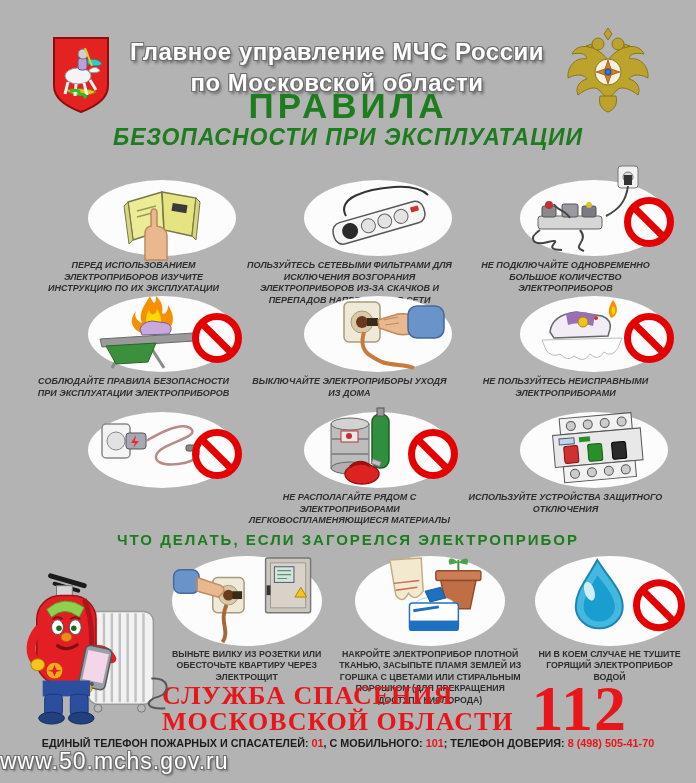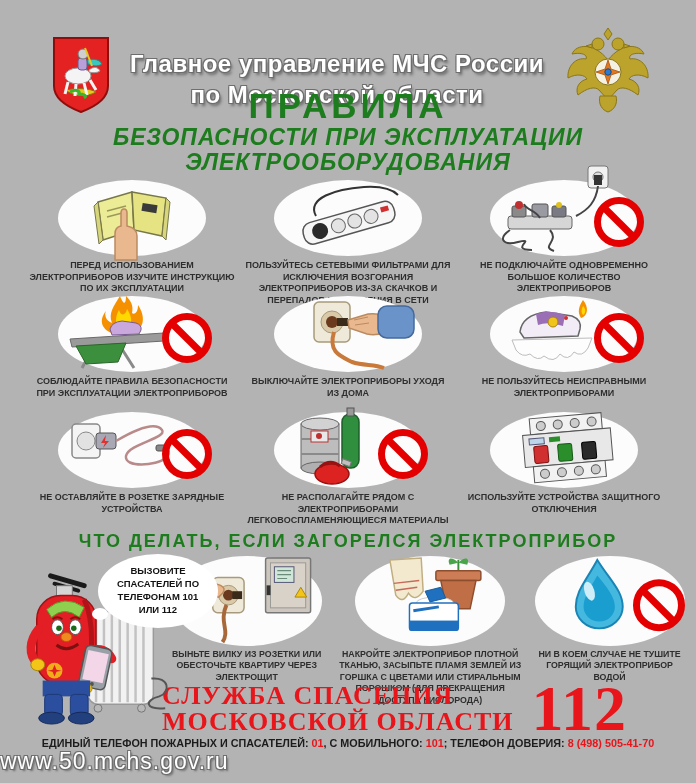--- a/index.html
+++ b/index.html
@@ -4,46 +4,46 @@
 <style>
   html,body{margin:0;padding:0;background:#888;}
   .poster{
     position:relative;width:696px;height:783px;margin:0 auto;
     background:#b3b3b3;overflow:hidden;
     font-family:"Liberation Sans","DejaVu Sans",sans-serif;
     -webkit-font-smoothing:antialiased;
   }
   
   .hdr-title{
-    position:absolute;left:128px;right:150px;top:48px;text-align:center;
+    position:absolute;left:128px;right:150px;top:36px;text-align:center;
     color:#fff;font-weight:bold;font-size:24px;line-height:1.3;
     text-shadow:-1px -1px 0 #6e6e6e,1px -1px 0 #6e6e6e,-1px 1px 0 #6e6e6e,1px 1px 0 #6e6e6e,2px 3px 3px rgba(40,40,40,.55);
     letter-spacing:.5px;
   }
   .emblem-left{position:absolute;left:52px;top:36px;width:58px;height:78px;}
   .emblem-right{position:absolute;right:42px;top:26px;width:92px;height:92px;}
   
   .title{position:absolute;left:0;right:0;top:88px;text-align:center;color:#1d7c1d;font-weight:bold;}
   .title .l1{font-size:35px;letter-spacing:4px;line-height:1.05;}
   .title .l2,.title .l3{font-size:23px;letter-spacing:1px;line-height:1.1;font-style:italic;}
   
   .tips{position:absolute;left:28px;right:28px;top:180px;
     display:grid;grid-template-columns:1fr 1fr 1fr;grid-auto-rows:116px;column-gap:8px;}
-  .tip{display:flex;flex-direction:column;align-items:center;}
+  .tip{display:flex;flex-direction:column;align-items:flex-end;font-style:italic;}
   .tip-ellipse{position:relative;width:148px;height:76px;border-radius:50%;background:#fcfcfc;flex:0 0 auto;}
   .tip-ellipse svg{position:absolute;left:0;top:0;width:100%;height:100%;overflow:visible;}
   .caption{margin-top:4px;font-size:9px;font-weight:bold;color:#2e2e2e;
     text-align:center;line-height:1.3;max-width:205px;}
   .no-sign{position:absolute;right:-6px;top:50%;transform:translateY(-42%);
     width:50px;height:50px;border:7px solid #e40000;border-radius:50%;box-sizing:border-box;z-index:3;}
   .no-sign::before{content:"";position:absolute;left:-3px;top:50%;margin-top:-3.5px;
     width:42px;height:7px;background:#e40000;transform:rotate(45deg);}
   
   .sec2-heading{position:absolute;left:0;right:0;top:531px;text-align:center;
-    color:#1d7c1d;font-weight:bold;font-size:18px;letter-spacing:2px;}
+    color:#1d7c1d;font-weight:bold;font-size:15px;letter-spacing:2px;}
   .scene{position:absolute;left:0;right:0;top:556px;height:138px;}
   .mascot-wrap{position:absolute;left:24px;top:4px;width:150px;height:168px;overflow:visible;z-index:2;}
   .bubble{position:absolute;left:98px;top:-2px;width:120px;height:74px;border-radius:50%;
     background:#fff;display:flex;align-items:center;justify-content:center;z-index:4;
     font-size:9.5px;font-weight:bold;color:#111;text-align:center;line-height:1.35;padding:4px 10px;box-sizing:border-box;}
   .bubble::after{content:"";position:absolute;left:-6px;bottom:8px;width:16px;height:12px;background:#fff;border-radius:50%;}
   .steps{position:absolute;left:162px;right:6px;top:0;display:grid;grid-template-columns:1fr 1.12fr .95fr;column-gap:4px;}
   .step{display:flex;flex-direction:column;align-items:center;}
   .step-ellipse{position:relative;width:150px;height:90px;border-radius:50%;background:#fcfcfc;flex:0 0 auto;}
   .step-ellipse svg{position:absolute;left:0;top:0;width:100%;height:100%;overflow:visible;}
@@ -95,21 +95,20 @@
       <path d="M38 70 C36 78 40 84 46 86 C52 84 56 78 54 70 Z"></path>
     </g>
     <circle cx="46" cy="46" r="13" fill="#f4f1e2" stroke="#8a7618"></circle>
     <path d="M46 34 L49 43 L58 46 L49 49 L46 58 L43 49 L34 46 L43 43 Z" fill="#e07820" stroke="#a8520e" stroke-width=".8"></path>
     <circle cx="46" cy="46" r="3.2" fill="#2a7ad0" stroke="#1a4a80"></circle>
   </svg>
 
   <div class="title">
     <div class="l1">ПРАВИЛА</div>
     <div class="l2">БЕЗОПАСНОСТИ ПРИ ЭКСПЛУАТАЦИИ</div>
-    <div class="l3">ЭЛЕКТРООБОРУДОВАНИЯ</div>
   </div>
 
   <div class="tips">
 
     <div class="tip">
       <div class="tip-ellipse">
         <svg viewBox="0 0 148 76">
           <path d="M40 22 L74 12 L76 50 L45 60 Z" fill="#eceb96" stroke="#77774a" stroke-width="1.5"></path>
           <path d="M74 12 L108 18 L104 56 L76 50 Z" fill="#e6e383" stroke="#77774a" stroke-width="1.5"></path>
           <path d="M40 22 L36 26 L41 64 L45 60 Z" fill="#d8d67c" stroke="#77774a"></path>
@@ -211,21 +210,20 @@
         <svg viewBox="0 0 148 76">
           <rect x="14" y="12" width="28" height="34" rx="4" fill="#f4f4f4" stroke="#888" stroke-width="1.5"></rect>
           <circle cx="28" cy="29" r="9" fill="#e2e2e2" stroke="#888"></circle>
           <rect x="38" y="21" width="20" height="16" rx="3" fill="#a8a8b4" stroke="#555"></rect>
           <polygon points="48,23 43,31 47,31 45,36 51,29 47,29" fill="#e03030"></polygon>
           <path d="M58 29 C80 16 98 10 104 18 C110 26 70 32 68 44 C66 56 98 54 108 46 C114 40 110 34 102 36" stroke="#b98a8a" stroke-width="2.5" fill="none"></path>
           <rect x="98" y="33" width="11" height="6" rx="2" fill="#888" stroke="#555"></rect>
         </svg>
         <div class="no-sign"></div>
       </div>
-      <div class="caption">НЕ ОСТАВЛЯЙТЕ В РОЗЕТКЕ ЗАРЯДНЫЕ УСТРОЙСТВА</div>
     </div>
 
     <div class="tip">
       <div class="tip-ellipse">
         <svg viewBox="0 0 148 76">
           <rect x="68" y="2" width="17" height="54" rx="8" fill="#2f8f3f" stroke="#1e5f2a" stroke-width="1.5"></rect>
           <rect x="73" y="-4" width="7" height="8" fill="#9a9a9a" stroke="#555"></rect>
           <rect x="27" y="12" width="38" height="44" fill="#bdbdbd" stroke="#666"></rect>
           <ellipse cx="46" cy="12" rx="19" ry="6" fill="#d2d2d2" stroke="#666"></ellipse>
           <ellipse cx="46" cy="56" rx="19" ry="6" fill="#b0b0b0" stroke="#666"></ellipse>
@@ -306,23 +304,20 @@
       <path d="M14 70 C4 82 4 96 12 104" stroke="#e31e24" stroke-width="9" fill="none" stroke-linecap="round"></path>
       <ellipse cx="13" cy="106" rx="7" ry="6" fill="#f3c518" stroke="#a8860a"></ellipse>
 
       <rect x="18" y="122" width="48" height="16" fill="#2b4f9e"></rect>
       <rect x="20" y="136" width="18" height="22" rx="4" fill="#2b4f9e" stroke="#1c3a78"></rect>
       <rect x="46" y="136" width="18" height="22" rx="4" fill="#2b4f9e" stroke="#1c3a78"></rect>
       <ellipse cx="27" cy="160" rx="13" ry="6" fill="#223f7e" stroke="#152a58"></ellipse>
       <ellipse cx="57" cy="160" rx="13" ry="6" fill="#223f7e" stroke="#152a58"></ellipse>
     </svg>
 
-    <div class="bubble">
-      <span>ВЫЗОВИТЕ СПАСАТЕЛЕЙ ПО ТЕЛЕФОНАМ 101 ИЛИ 112</span>
-    </div>
 
     <div class="steps">
 
       <div class="step">
         <div class="step-ellipse">
           <svg viewBox="0 0 150 92">
             <rect x="94" y="2" width="46" height="56" rx="2" fill="#cdc6bd" stroke="#777" stroke-width="1.5"></rect>
             <rect x="99" y="7" width="36" height="46" fill="#d8d2c9" stroke="#999"></rect>
             <rect x="103" y="11" width="20" height="16" fill="#cfe6d8" stroke="#557"></rect>
             <path d="M106 15 H120 M106 19 H120 M106 23 H116" stroke="#6a8a7a" stroke-width="1.2"></path>

